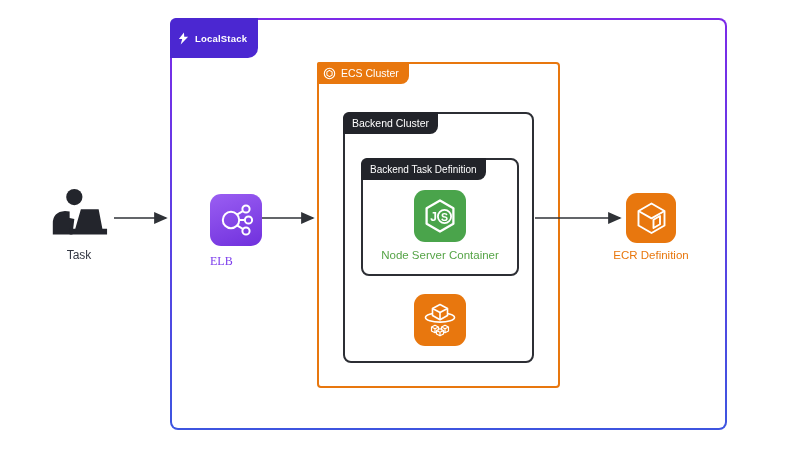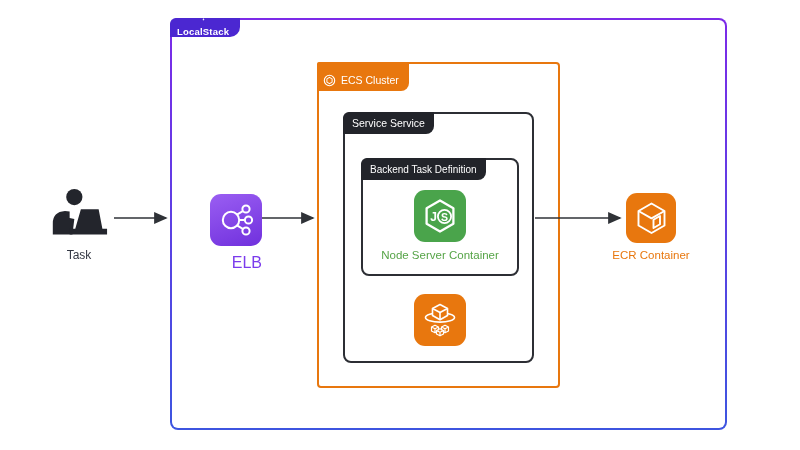--- a/index.html
+++ b/index.html
@@ -8,48 +8,48 @@
   .abs{position:absolute;}
 
   
   .outer-box{left:170px;top:18px;width:557px;height:412px;
     background:linear-gradient(180deg,var(--outer-border-top),var(--outer-border-bottom));
     border-radius:8px;}
   .outer-box .inner{position:absolute;left:2px;top:2px;right:2px;bottom:2px;
     background:#fff;border-radius:6px;}
 
   .badge{display:inline-flex;align-items:center;gap:5px;color:#fff;white-space:nowrap;}
-  .localstack-badge{left:170px;top:18px;height:19px;padding:0 11px 0 7px;
+  .localstack-badge{left:170px;top:18px;height:40px;padding:0 11px 0 7px;
     background:var(--localstack-badge-bg);border-radius:6px 0 10px 0;
-    font-size:9.5px;font-weight:bold;letter-spacing:.2px;flex-direction:column;}
+    font-size:9.5px;font-weight:bold;letter-spacing:.2px;}
   .ecs-box{left:317px;top:62px;width:243px;height:326px;
     border:2px solid var(--aws-orange);border-radius:4px;box-sizing:border-box;}
-  .ecs-badge{left:317px;top:62px;height:22px;padding:7px 10px 0 6px;
+  .ecs-badge{left:317px;top:62px;height:22px;padding:0 10px 0 6px;
     background:var(--aws-orange);border-radius:2px 0 8px 0;font-size:10.5px;}
   .dark-box{border:2px solid var(--dark-box-border);border-radius:8px;box-sizing:border-box;background:#fff;}
   .service-box{left:343px;top:112px;width:191px;height:251px;}
   .task-box{left:361px;top:158px;width:158px;height:118px;}
   .dark-badge{background:var(--dark-badge-bg);border-radius:6px 0 8px 0;
     height:22px;padding:0 9px;font-size:10.5px;}
   .service-badge{left:343px;top:112px;}
   .task-badge{left:361px;top:158px;font-size:10px;justify-content:center;}
 
   .icon-tile{display:flex;align-items:center;justify-content:center;border-radius:11px;}
   .node-tile{left:414px;top:190px;width:52px;height:52px;background:var(--node-green-bg);}
   .ecs-service-tile{left:414px;top:294px;width:52px;height:52px;background:var(--aws-orange);}
   .elb-tile{left:210px;top:194px;width:52px;height:52px;
     background:linear-gradient(160deg,var(--elb-gradient-start),var(--elb-gradient-end));}
   .ecr-tile{left:626px;top:193px;width:50px;height:50px;background:var(--aws-orange);}
 
   .node-label{left:364px;top:249px;width:152px;text-align:center;
     color:var(--node-label-text);font-size:11.5px;}
   .user-label{left:48px;top:248px;width:62px;text-align:center;
     color:var(--user-label-text);font-size:12px;}
-  .elb-label{left:210px;top:254px;width:52px;text-align:right;
-    color:var(--elb-label-text);font-size:16px;}
+  .elb-label{left:210px;top:254px;width:52px;text-align:left;
+    color:var(--elb-label-text);font-size:12px;font-family:Liberation Serif, serif;}
   .ecr-label{left:606px;top:249px;width:90px;text-align:center;
     color:var(--ecr-label-text);font-size:11.5px;}
 
   .arrows{left:0;top:0;width:800px;height:450px;pointer-events:none;}
   .arrows line{stroke:var(--arrow-color);stroke-width:1.7;}
   .arrows .head{fill:var(--arrow-color);}
   .user-glyph{fill:var(--user-fill);}
 </style>
 </head>
 <body>
@@ -86,21 +86,21 @@
 
   <div class="abs badge ecs-badge">
     <svg width="13" height="13" viewBox="0 0 14 14">
       <circle cx="7" cy="7" r="5.6" fill="none" stroke="#fff" stroke-width="1.2"></circle>
       <path d="M7,3.6 L9.8,5.3 V8.7 L7,10.4 L4.2,8.7 V5.3 Z" fill="none" stroke="#fff" stroke-width="1.1"></path>
     </svg>
     <span>ECS Cluster</span>
   </div>
 
   <div class="abs badge dark-badge service-badge">
-    <span>Service Service</span>
+    <span>Backend Cluster</span>
   </div>
 
   <div class="abs badge dark-badge task-badge">
     <span>Backend Task Definition</span>
   </div>
 
   <svg class="abs" style="left:50px;top:184px;" width="58" height="56" viewBox="0 0 62 56">
     <circle class="user-glyph" cx="26" cy="12" r="8.7"></circle>
     <path class="user-glyph" d="M3,52 L3,40 Q3,28 16,27 L21,27.5 L21,34.5 L26,35.5 L24,52 Z"></path>
     <path class="user-glyph" d="M33,25 L52,25 L56,46 L61,46 L61,52 L21,52 L21,46 L27,46 Z"></path>
@@ -150,15 +150,15 @@
 
   <div class="abs icon-tile ecr-tile">
     <svg width="37" height="37" viewBox="0 0 37 37">
       <g fill="none" stroke="#fff" stroke-width="1.9" stroke-linejoin="round">
         <path d="M18.5,3.5 L31.5,11 V25.5 L18.5,33 L5.5,25.5 V11 Z"></path>
         <path d="M5.5,11 L18.5,18.3 L31.5,11"></path>
         <path d="M27,16 V24.2 L20.5,28 V19.8 Z"></path>
       </g>
     </svg>
   </div>
-  <div class="abs ecr-label">ECR Container</div>
+  <div class="abs ecr-label">ECR Definition</div>
 
 </div>
 
 </body></html>

